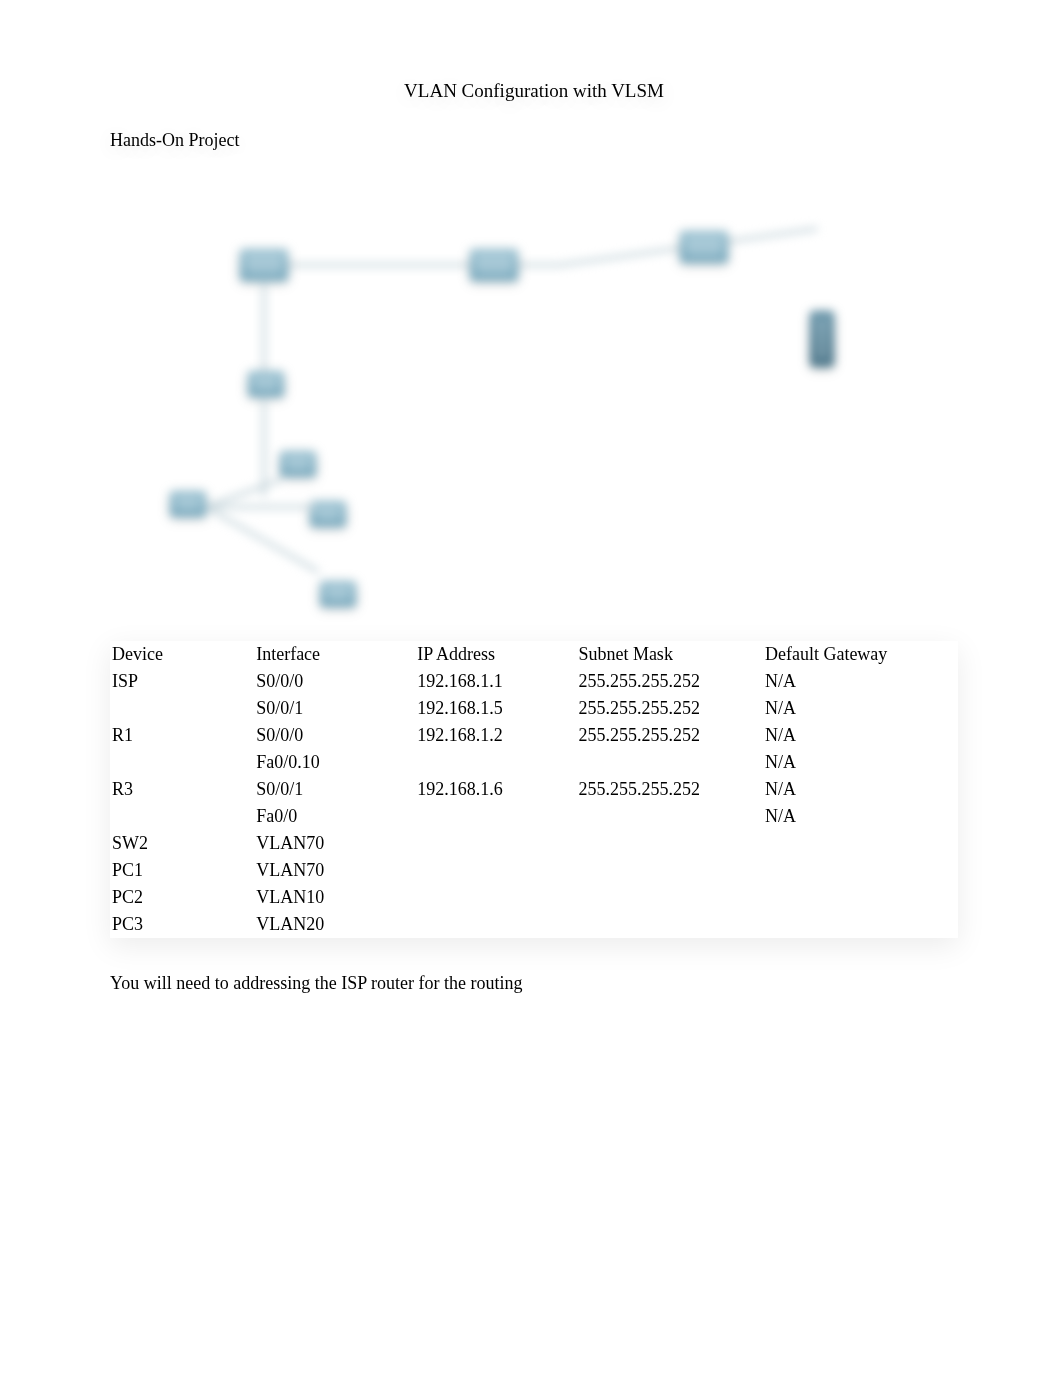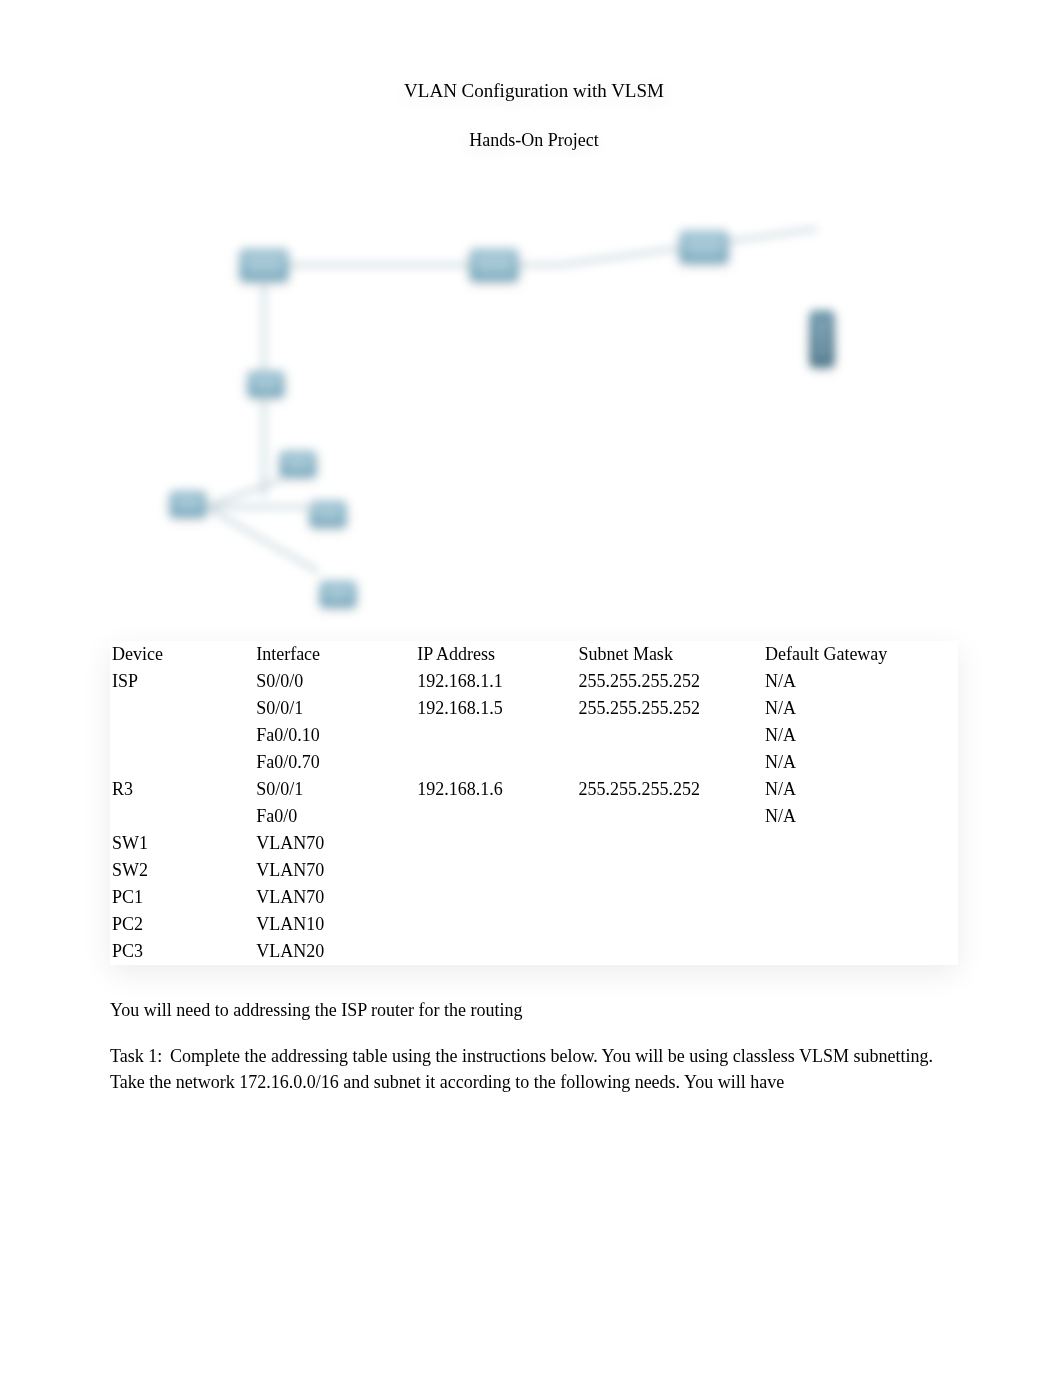--- a/index.html
+++ b/index.html
@@ -14,21 +14,20 @@
 .page {
   padding: 80px 104px 60px 110px;
 }
 .title {
   text-align: center;
   font-size: 19px;
   text-shadow: 0 4px 18px rgba(0,0,0,0.15);
   margin-bottom: 28px;
 }
 .subtitle {
-  text-align: center;
   font-size: 18px;
   text-shadow: 0 4px 18px rgba(0,0,0,0.15);
   margin-bottom: 40px;
 }
 .diagram-area {
   width: 100%;
   height: 440px;
   position: relative;
   margin-bottom: 10px;
   filter: blur(5px);
@@ -144,55 +143,48 @@
           <td>N/A</td>
         </tr>
         <tr>
           <td></td>
           <td>S0/0/1</td>
           <td>192.168.1.5</td>
           <td>255.255.255.252</td>
           <td>N/A</td>
         </tr>
         <tr>
+          <td>R1</td>
+          <td>S0/0/0</td>
+          <td>192.168.1.2</td>
+          <td>255.255.255.252</td>
+          <td>N/A</td>
+        </tr>
+        <tr>
           <td></td>
           <td>Fa0/0.10</td>
-          <td></td>
-          <td></td>
-          <td>N/A</td>
-        </tr>
-        <tr>
-          <td></td>
-          <td>Fa0/0.70</td>
           <td></td>
           <td></td>
           <td>N/A</td>
         </tr>
         <tr>
           <td>R3</td>
           <td>S0/0/1</td>
           <td>192.168.1.6</td>
           <td>255.255.255.252</td>
           <td>N/A</td>
         </tr>
         <tr>
           <td></td>
           <td>Fa0/0</td>
           <td></td>
           <td></td>
           <td>N/A</td>
         </tr>
         <tr>
-          <td>SW1</td>
-          <td>VLAN70</td>
-          <td></td>
-          <td></td>
-          <td></td>
-        </tr>
-        <tr>
           <td>SW2</td>
           <td>VLAN70</td>
           <td></td>
           <td></td>
           <td></td>
         </tr>
         <tr>
           <td>PC1</td>
           <td>VLAN70</td>
           <td></td>
@@ -211,17 +203,14 @@
           <td>VLAN20</td>
           <td></td>
           <td></td>
           <td></td>
         </tr>
       </tbody>
   </table>
 
   <p class="body-text">You will need to addressing the ISP router for the routing</p>
 
-  <p class="body-text">
-    <span class="task-label">Task 1:</span><span>Complete the addressing table using the instructions below. You will be using classless VLSM subnetting. Take the network 172.16.0.0/16 and subnet it according to the following needs. You will have</span>
-  </p>
 
 </div>
 
 </body></html>

